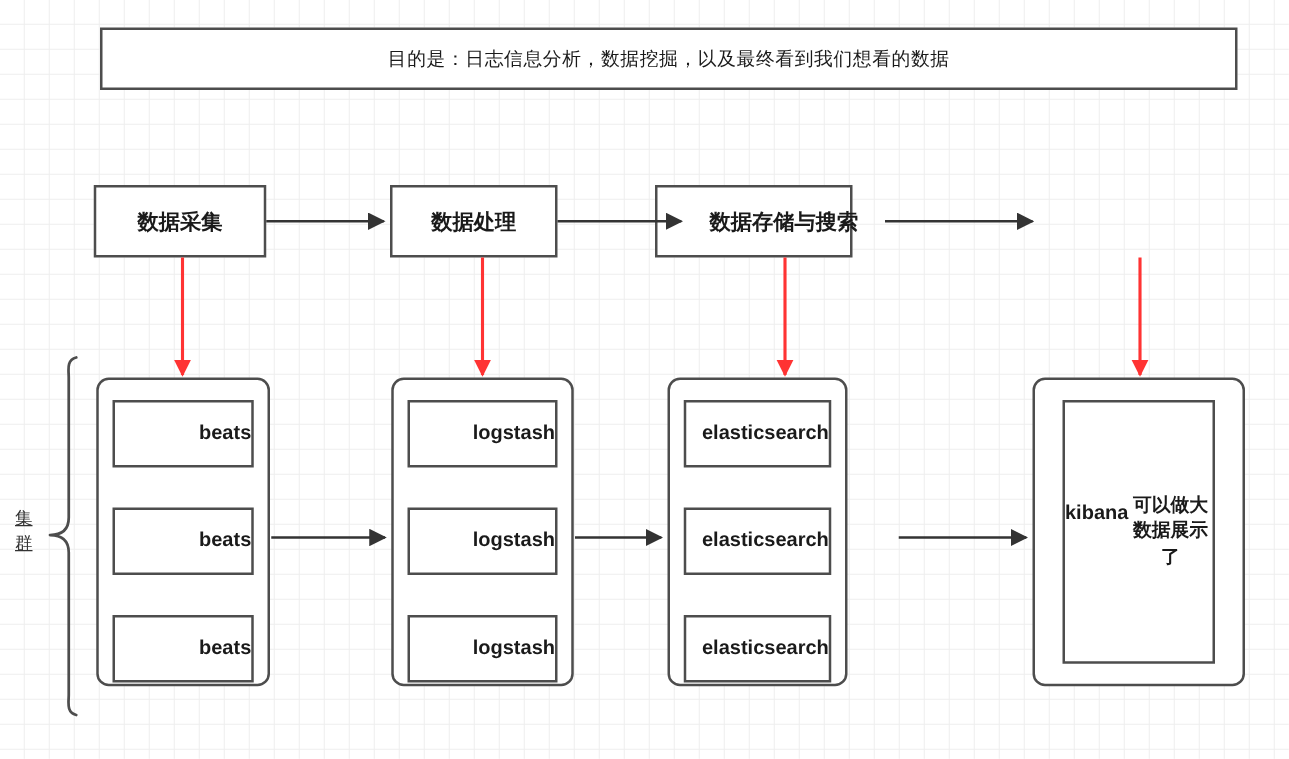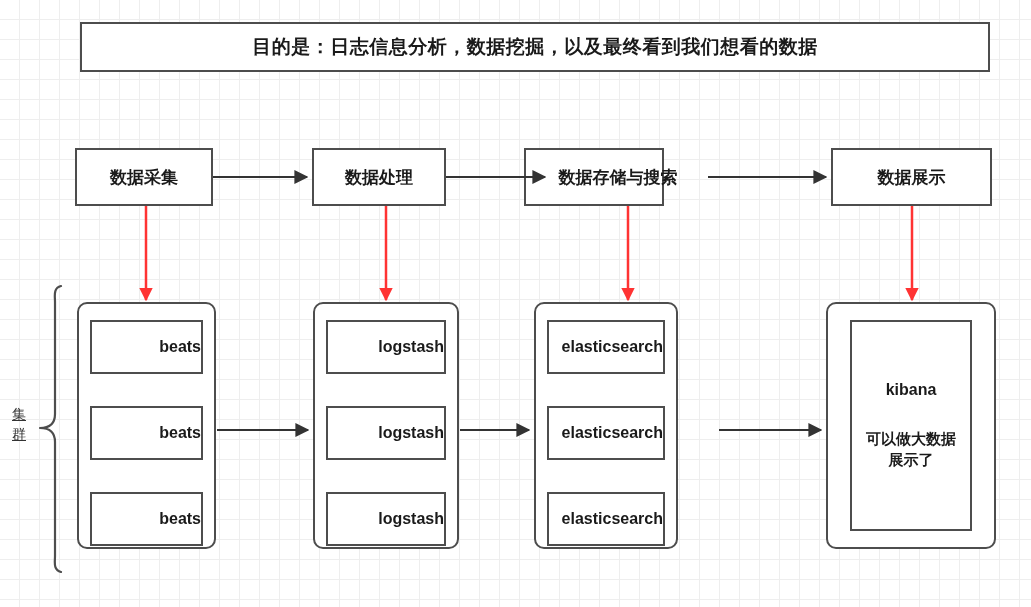--- a/index.html
+++ b/index.html
@@ -34,22 +34,22 @@
     width: 910px;
     height: 50px;
     border: 2px solid #4d4d4d;
     background: #ffffff;
     display: flex;
     align-items: center;
     justify-content: center;
     box-sizing: border-box;
   }
   .title-text {
-    font-size: 19px;
-    font-weight: bold;
+    font-size: 15px;
+    font-weight: normal;
     color: #1a1a1a;
     letter-spacing: 0.5px;
     white-space: nowrap;
   }
 
   
   .stage-box {
     position: absolute;
     height: 58px;
     border: 2px solid #4d4d4d;
@@ -61,21 +61,21 @@
     top: 148px;
   }
   .stage-text {
     font-size: 17px;
     font-weight: bold;
     color: #1a1a1a;
     white-space: nowrap;
   }
   #stage-0 { left: 75px;  width: 138px; justify-content: center; }
   #stage-1 { left: 312px; width: 134px; text-align: center; }
-  #stage-2 { left: 524px; width: 140px; padding-left: 48px; }
+  #stage-2 { left: 524px; width: 158px; padding-left: 48px; }
   #stage-3 { left: 831px; width: 161px; }
 
   
   .group-box {
     position: absolute;
     border: 2px solid #4d4d4d;
     border-radius: 10px;
     background: #ffffff;
     box-sizing: border-box;
     top: 302px;
@@ -112,21 +112,21 @@
   .kibana-panel {
     position: absolute;
     left: 22px;
     right: 22px;
     top: 16px;
     bottom: 16px;
     border: 2px solid #4d4d4d;
     background: #ffffff;
     box-sizing: border-box;
     display: flex;
-    flex-direction: column;
+    flex-direction: row;
     align-items: center;
     justify-content: center;
   }
   .kibana-title {
     font-size: 16px;
     font-weight: bold;
     color: #1a1a1a;
     margin-bottom: 30px;
   }
   .kibana-note {
@@ -171,23 +171,20 @@
   </div>
 
   <div class="stage-box" id="stage-0">
     <span class="stage-text">数据采集</span>
   </div>
   <div class="stage-box" id="stage-1">
     <span class="stage-text">数据处理</span>
   </div>
   <div class="stage-box" id="stage-2">
     <span class="stage-text">数据存储与搜索</span>
-  </div>
-  <div class="stage-box" id="stage-3">
-    <span class="stage-text">数据展示</span>
   </div>
 
   <div class="group-box" id="group-0">
     <div class="node-box n0">
       <span class="node-text">beats</span>
     </div>
     <div class="node-box n1">
       <span class="node-text">beats</span>
     </div>
     <div class="node-box n2">

